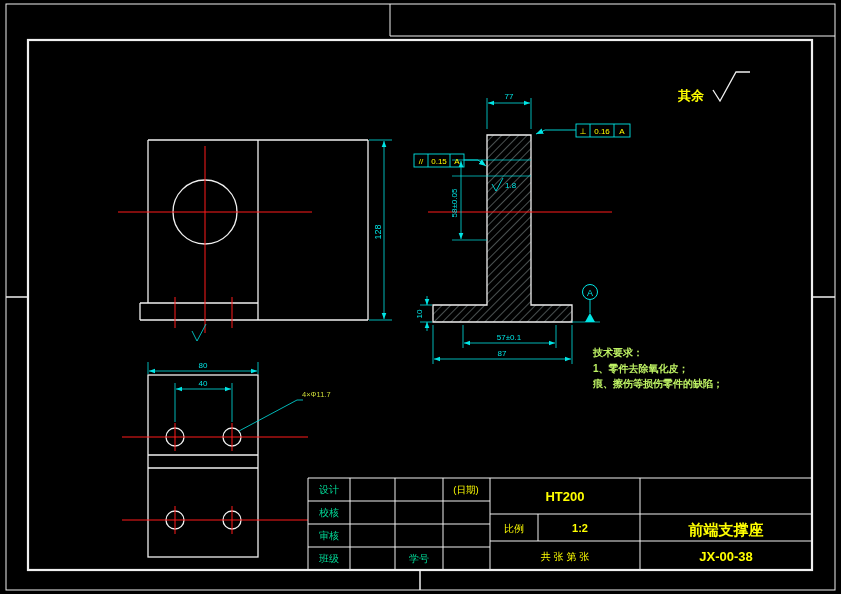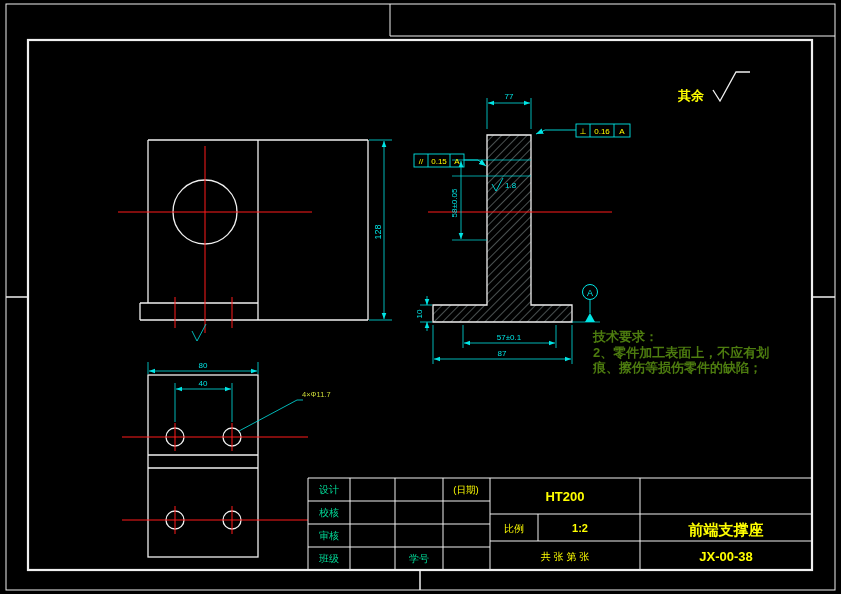--- a/index.html
+++ b/index.html
@@ -5,22 +5,22 @@
   html,body{margin:0;padding:0;background:#000;width:841px;height:594px;overflow:hidden;
     font-family:"Liberation Sans",sans-serif;}
   .stage{position:relative;width:837px;height:594px;background:#000;}
   svg{position:absolute;left:0;top:0;}
   text{font-family:"Liberation Sans",sans-serif;}
   .dim{fill:#00e5e5;font-size:8px;}
   .dim9{fill:#00e5e5;font-size:9px;}
   .fcf{fill:#ffff00;font-size:8px;}
   .tlabel{fill:#00dd99;font-size:10px;}
   .tyellow{fill:#ffff00;}
-  .techreq{position:absolute;left:593px;top:329px;width:218px;color:#4d7c0f;
-    font-weight:bold;font-size:13px;line-height:15.5px;}
+  .techreq{position:absolute;left:593px;top:345px;width:218px;color:#bef264;
+    font-weight:bold;font-size:10px;line-height:15.5px;}
   .surplus{font-weight:bold;font-size:13px;}
 </style>
 </head>
 <body>
 
 <div class="stage">
 
 <svg width="841" height="594" viewBox="0 0 841 594">
   <defs>
     <marker id="arr" viewBox="0 0 10 10" refX="9" refY="5" markerWidth="9" markerHeight="9" orient="auto-start-reverse">
@@ -203,17 +203,17 @@
     <text class="tyellow" x="514" y="532" text-anchor="middle" font-size="10">比例</text>
     <text class="tyellow" x="580" y="532" text-anchor="middle" font-size="11" font-weight="bold">1:2</text>
     <text class="tyellow" x="565" y="560" text-anchor="middle" font-size="10">共  张  第  张</text>
     <text class="tyellow" x="726" y="535" text-anchor="middle" font-size="15" font-weight="bold">前端支撑座</text>
     <text class="tyellow" x="726" y="561" text-anchor="middle" font-size="13" font-weight="bold">JX-00-38</text>
   </g>
 </svg>
 
   <div class="techreq">
     <div>技术要求：</div>
-    <div>2、零件加工表面上，不应有划</div>
+    <div>1、零件去除氧化皮；</div>
     <div>痕、擦伤等损伤零件的缺陷；</div>
   </div>
 
 </div>
 
 </body></html>

